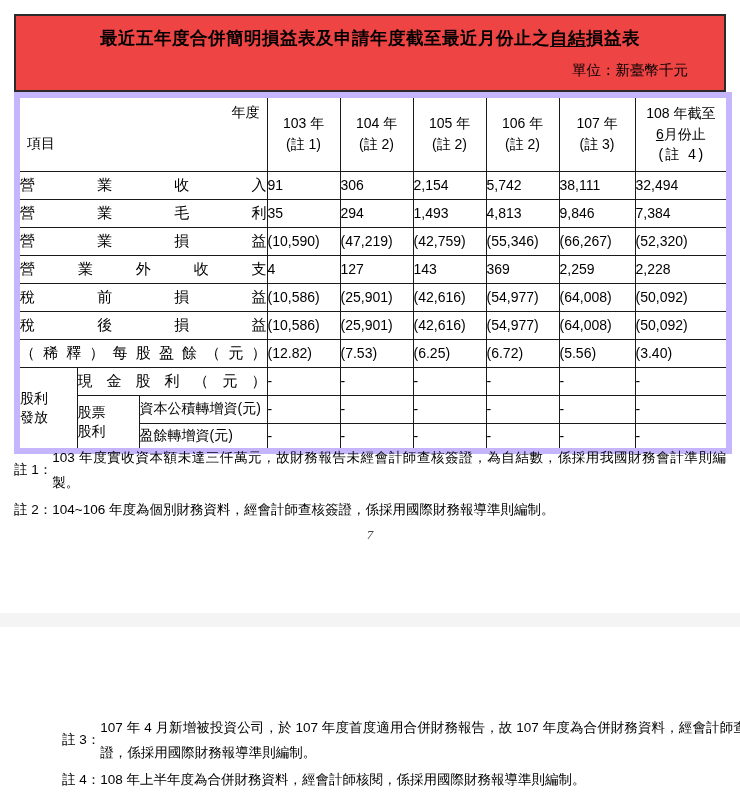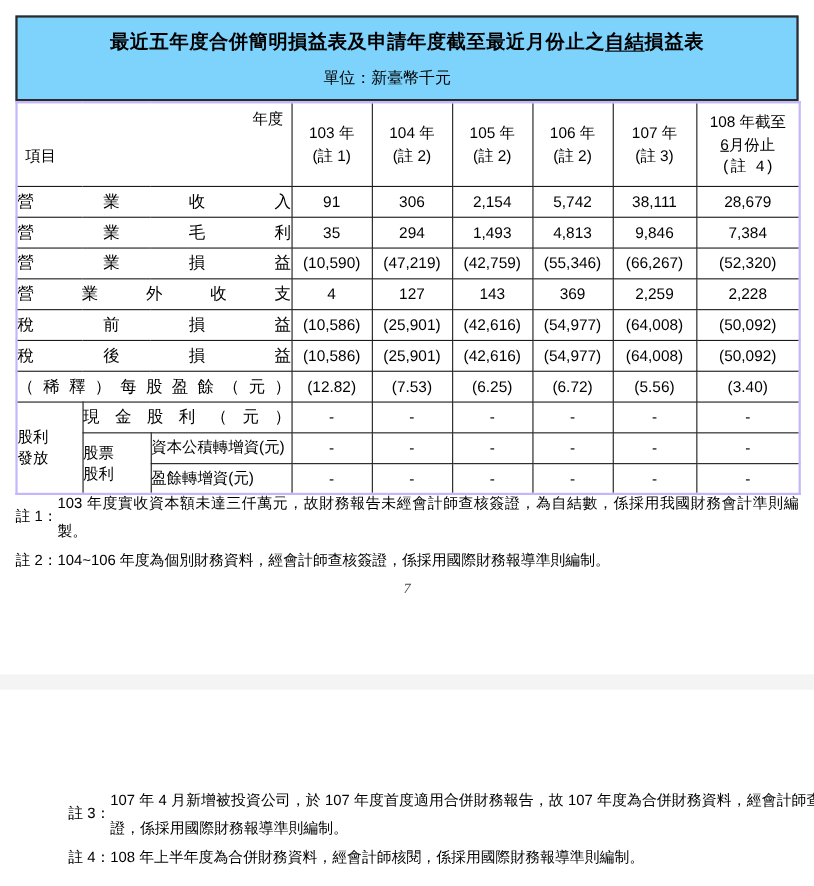--- a/index.html
+++ b/index.html
@@ -24,37 +24,37 @@
   }
 
   
   .title-block {
     position: absolute;
     left: 14px;
     top: 14px;
     width: 712px;
     height: 78px;
     border: 2px solid #2b2b2b;
-    background: #7dd3fc;
+    background: #ef4444;
     box-sizing: border-box;
   }
   .doc-title {
     text-align: center;
     font-size: 17.5px;
     font-weight: bold;
     letter-spacing: 0.5px;
     margin-top: 10px;
     white-space: nowrap;
   }
   .doc-title .ul {
     text-decoration: underline;
     text-underline-offset: 2px;
   }
   .unit-line {
-    text-align: center;
+    text-align: right;
     font-size: 14.5px;
     margin-top: 11px;
     padding-right: 36px;
     white-space: nowrap;
   }
 
   
   table.fin {
     position: absolute;
     left: 14px;
@@ -66,21 +66,21 @@
   }
   table.fin td, table.fin th {
     border: 1px solid #1a1a1a;
     padding: 0;
     box-sizing: border-box;
     font-weight: normal;
     vertical-align: middle;
   }
   
   table.fin {
-    border: 2px solid #c4b5fd;
+    border: 6px solid #c4b5fd;
   }
 
   
   .corner {
     height: 76px;
     position: relative;
     padding: 4px 6px 4px 6px;
   }
   .corner .year-lbl {
     position: absolute;
@@ -117,21 +117,21 @@
   }
   .rowlabel-plain {
     height: 28px;
     padding: 0 6px;
     font-size: 14px;
     text-align: left;
     white-space: nowrap;
   }
   .num {
     height: 28px;
-    text-align: center;
+    text-align: left;
     padding: 0 7px 0 3px;
     font-size: 14px;
     white-space: nowrap;
     margin-left: 28px;
   }
   .vlabel {
     font-size: 14px;
     line-height: 1.35;
     padding: 0 3px;
     white-space: nowrap;
@@ -240,21 +240,21 @@
     </thead>
     <tbody>
 
       <tr>
         <td class="rowlabel" colspan="3">營業收入</td>
         <td class="num">91</td>
         <td class="num">306</td>
         <td class="num">2,154</td>
         <td class="num">5,742</td>
         <td class="num">38,111</td>
-        <td class="num">28,679</td>
+        <td class="num">32,494</td>
       </tr>
 
       <tr>
         <td class="rowlabel" colspan="3">營業毛利</td>
         <td class="num">35</td>
         <td class="num">294</td>
         <td class="num">1,493</td>
         <td class="num">4,813</td>
         <td class="num">9,846</td>
         <td class="num">7,384</td>

